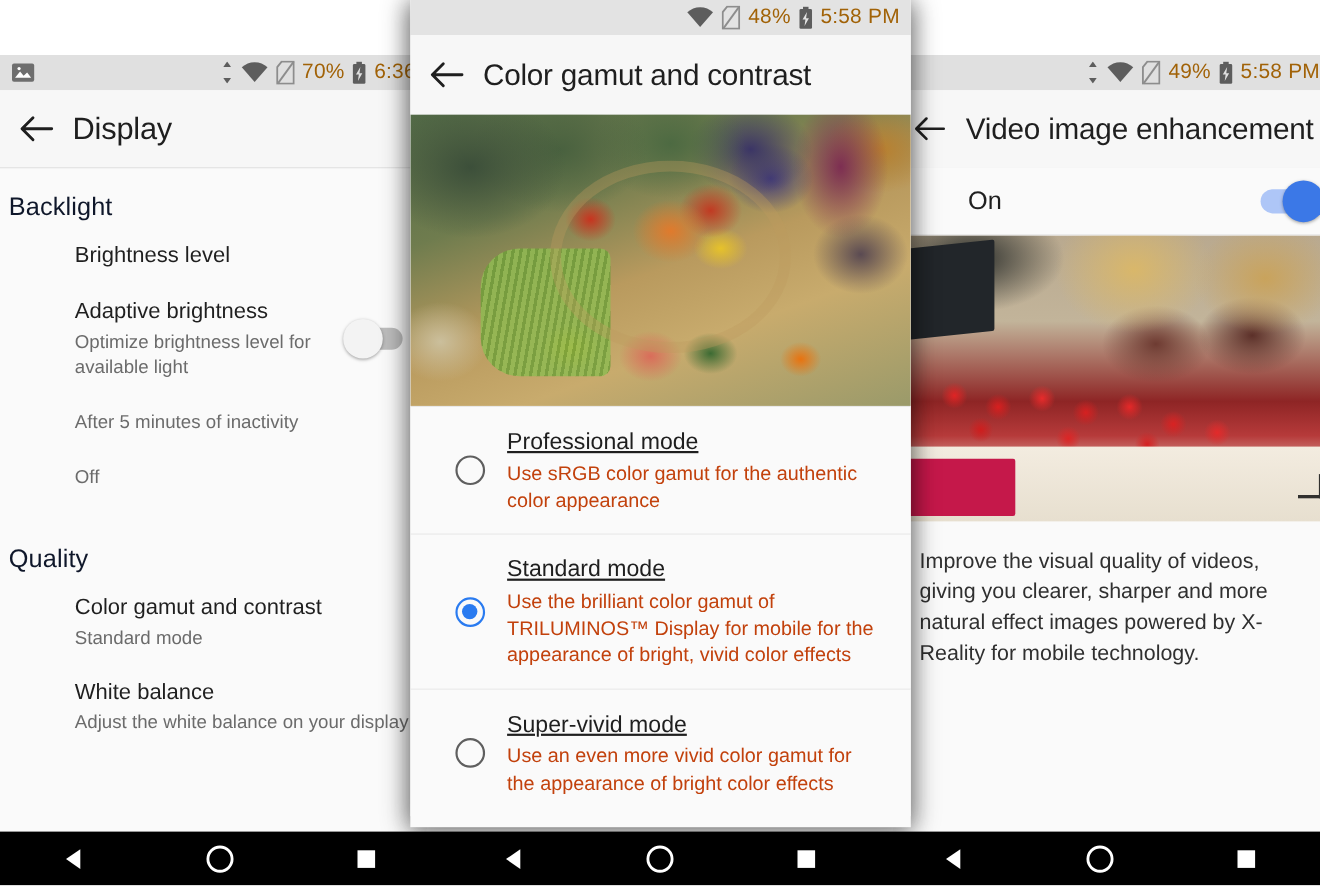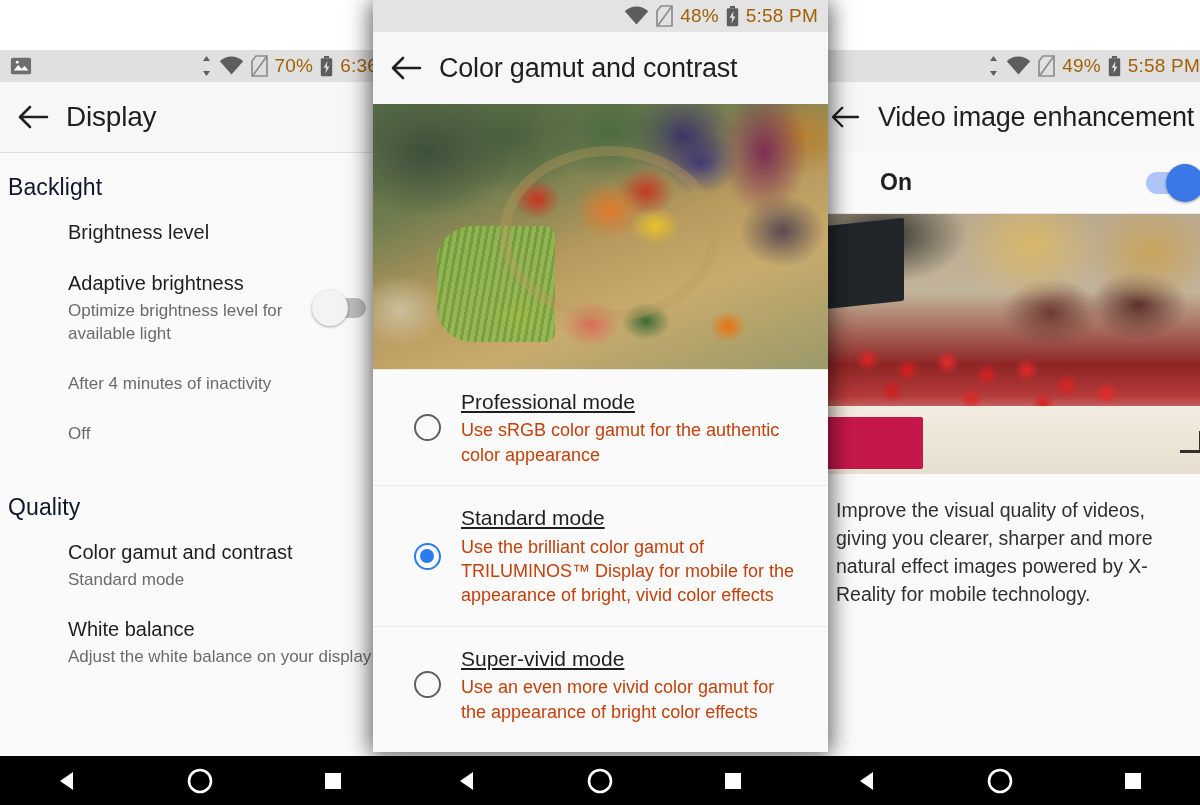--- a/index.html
+++ b/index.html
@@ -83,21 +83,21 @@
   
   #panel-right {
     left: 812px; top: 50px; width: 398px; height: 706px;
     background: #fafafa; display: flex; flex-direction: column;
   }
   #panel-right .switch-row {
     height: 62px; display: flex; align-items: center;
     padding-left: 68px; position: relative;
     border-bottom: 1px solid #e4e4e4; background: #fafafa;
   }
-  #panel-right .switch-row .t { font-size: 23px; color: #1f1f1f; font-weight: bold; }
+  #panel-right .switch-row .t { font-size: 23px; color: #1f1f1f; font-weight: normal; }
   #panel-right .hero { height: 260px; overflow: hidden; position: relative; }
   #panel-right .desc {
     font-size: 19.5px; color: #303030; line-height: 1.44;
     padding: 22px 24px 0 24px; white-space: pre-line;
   }
 
   
   #panel-center {
     left: 373px; top: 0; width: 455px; height: 752px;
     background: #fafafa;
@@ -206,21 +206,21 @@
       </div>
 
       <div class="item">
         <div class="t">Adaptive brightness</div>
         <div class="s" style="white-space:pre-line">Optimize brightness level for
 available light</div>
         <div class="toggle-off"></div>
       </div>
 
       <div class="item">
-        <div class="s">After 4 minutes of inactivity</div>
+        <div class="s">After 5 minutes of inactivity</div>
       </div>
 
       <div class="item">
         <div class="s">Off</div>
       </div>
 
       <div style="height:14px"></div>
       <div class="section-head">Quality</div>
 
       <div class="item">

